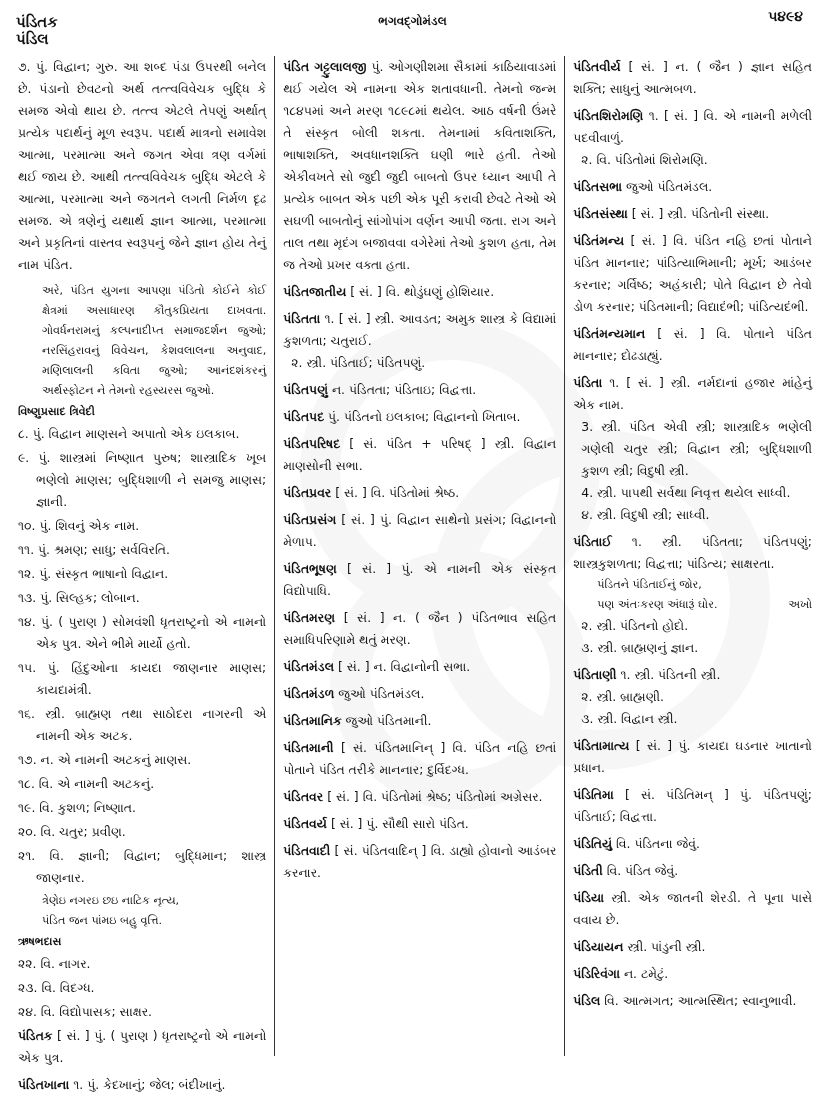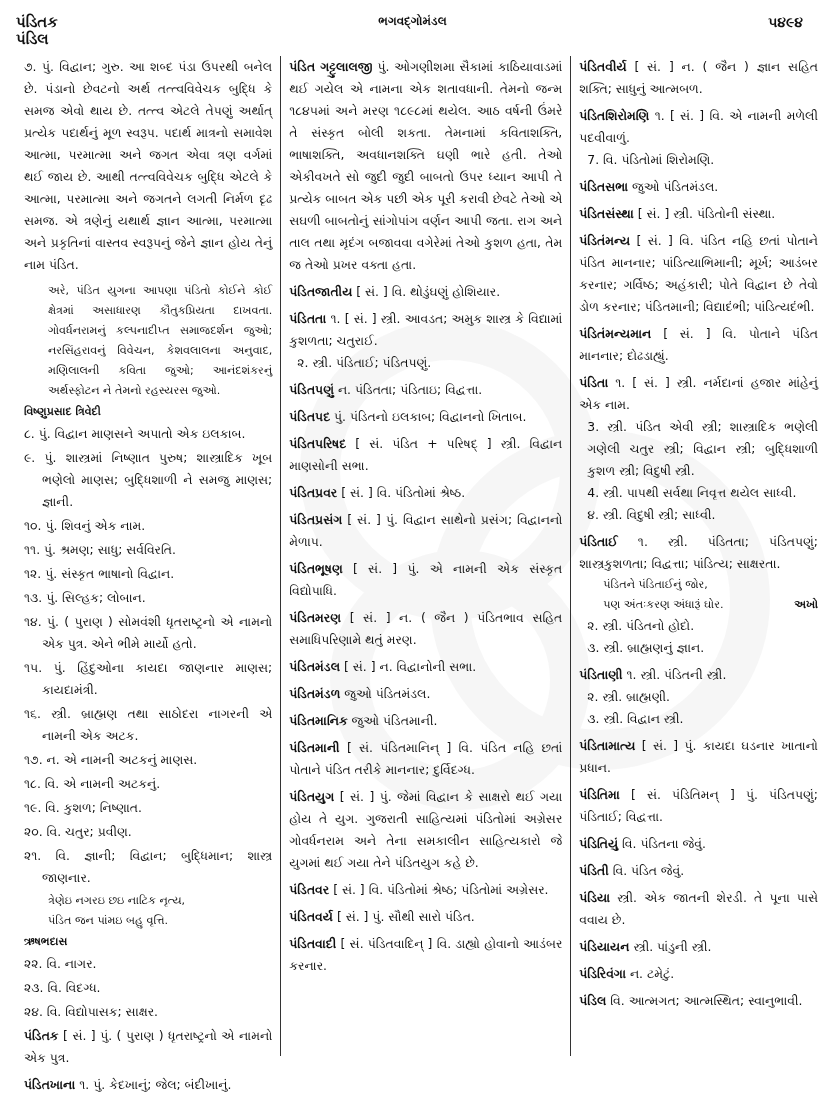--- a/index.html
+++ b/index.html
@@ -9,23 +9,23 @@
   }
   .watermark {
     position: absolute; left: 300px; top: 300px; width: 520px; height: 520px;
     pointer-events: none; opacity: 0.07;
   }
   .header {
     position: absolute; left: 0; top: 0; width: 825px; height: 40px;
   }
   .hdr-left { position: absolute; left: 16px; top: 14px; font-size: 15px; font-weight: bold; line-height: 17px; }
   .hdr-center { position: absolute; left: 0; right: 0; top: 14px; text-align: center; font-size: 12px; font-weight: bold; }
-  .hdr-right { position: absolute; right: 22px; top: 14px; font-size: 14px; font-weight: bold; text-align: center; }
+  .hdr-right { position: absolute; right: 22px; top: 8px; font-size: 14px; font-weight: bold; text-align: center; }
   .columns {
-    position: absolute; left: 16px; top: 56px; width: 810px; height: 1040px;
+    position: absolute; left: 10px; top: 56px; width: 810px; height: 1040px;
     display: flex;
   }
   .col {
     box-sizing: border-box; padding: 0 8px; font-size: 12.4px; line-height: 22px;
     text-align: justify; overflow: hidden;
   }
   .col-1 { width: 276px; }
   .col-2 { width: 304px; border-left: 1.5px solid #333; border-right: 1.5px solid #333; height: 1000px; }
   .col-3 { width: 266px; }
   .entry { margin-bottom: 5px; }
@@ -102,41 +102,40 @@
     <div class="entry"><span class="hw">પંડિતપદ</span><span> પું. પંડિતનો ઇલકાબ; વિદ્વાનનો ખિતાબ.</span></div>
     <div class="entry"><span class="hw">પંડિતપરિષદ</span><span> [ સં. પંડિત + પરિષદ્ ] સ્ત્રી. વિદ્વાન માણસોની સભા.</span></div>
     <div class="entry"><span class="hw">પંડિતપ્રવર</span><span> [ સં. ] વિ. પંડિતોમાં શ્રેષ્ઠ.</span></div>
     <div class="entry"><span class="hw">પંડિતપ્રસંગ</span><span> [ સં. ] પું. વિદ્વાન સાથેનો પ્રસંગ; વિદ્વાનનો મેળાપ.</span></div>
     <div class="entry"><span class="hw">પંડિતભૂષણ</span><span> [ સં. ] પું. એ નામની એક સંસ્કૃત વિદ્યોપાધિ.</span></div>
     <div class="entry"><span class="hw">પંડિતમરણ</span><span> [ સં. ] ન. ( જૈન ) પંડિતભાવ સહિત સમાધિપરિણામે થતું મરણ.</span></div>
     <div class="entry"><span class="hw">પંડિતમંડલ</span><span> [ સં. ] ન. વિદ્વાનોની સભા.</span></div>
     <div class="entry"><span class="hw">પંડિતમંડળ</span><span> જુઓ પંડિતમંડલ.</span></div>
     <div class="entry"><span class="hw">પંડિતમાનિક</span><span> જુઓ પંડિતમાની.</span></div>
     <div class="entry"><span class="hw">પંડિતમાની</span><span> [ સં. પંડિતમાનિન્ ] વિ. પંડિત નહિ છતાં પોતાને પંડિત તરીકે માનનાર; દુર્વિદગ્ધ.</span></div>
-    <div class="entry"><span class="hw">પંડિતયુગ</span><span> [ સં. ] પું. જેમાં વિદ્વાન કે સાક્ષરો થઈ ગયા હોય તે યુગ. ગુજરાતી સાહિત્યમાં પંડિતોમાં અગ્રેસર ગોવર્ધનરામ અને તેના સમકાલીન સાહિત્યકારો જે યુગમાં થઈ ગયા તેને પંડિતયુગ કહે છે.</span></div>
     <div class="entry"><span class="hw">પંડિતવર</span><span> [ સં. ] વિ. પંડિતોમાં શ્રેષ્ઠ; પંડિતોમાં અગ્રેસર.</span></div>
     <div class="entry"><span class="hw">પંડિતવર્ય</span><span> [ સં. ] પું. સૌથી સારો પંડિત.</span></div>
     <div class="entry"><span class="hw">પંડિતવાદી</span><span> [ સં. પંડિતવાદિન્ ] વિ. ડાહ્યો હોવાનો આડંબર કરનાર.</span></div>
   </div>
 
   <div class="col col-3">
     <div class="entry"><span class="hw">પંડિતવીર્ય</span><span> [ સં. ] ન. ( જૈન ) જ્ઞાન સહિત શક્તિ; સાધુનું આત્મબળ.</span></div>
     <div class="entry"><span class="hw">પંડિતશિરોમણિ</span><span> ૧. [ સં. ] વિ. એ નામની મળેલી પદવીવાળું.</span>
-      <div class="sense">7. વિ. પંડિતોમાં શિરોમણિ.</div></div>
+      <div class="sense">૨. વિ. પંડિતોમાં શિરોમણિ.</div></div>
     <div class="entry"><span class="hw">પંડિતસભા</span><span> જુઓ પંડિતમંડલ.</span></div>
     <div class="entry"><span class="hw">પંડિતસંસ્થા</span><span> [ સં. ] સ્ત્રી. પંડિતોની સંસ્થા.</span></div>
     <div class="entry"><span class="hw">પંડિતંમન્ય</span><span> [ સં. ] વિ. પંડિત નહિ છતાં પોતાને પંડિત માનનાર; પાંડિત્યાભિમાની; મૂર્ખ; આડંબર કરનાર; ગર્વિષ્ઠ; અહંકારી; પોતે વિદ્વાન છે તેવો ડોળ કરનાર; પંડિતમાની; વિદ્યાદંભી; પાંડિત્યદંભી.</span></div>
     <div class="entry"><span class="hw">પંડિતંમન્યમાન</span><span> [ સં. ] વિ. પોતાને પંડિત માનનાર; દોઢડાહ્યું.</span></div>
     <div class="entry"><span class="hw">પંડિતા</span><span> ૧. [ સં. ] સ્ત્રી. નર્મદાનાં હજાર માંહેનું એક નામ.</span>
       <div class="sense">3. સ્ત્રી. પંડિત એવી સ્ત્રી; શાસ્ત્રાદિક ભણેલી ગણેલી ચતુર સ્ત્રી; વિદ્વાન સ્ત્રી; બુદ્ધિશાળી કુશળ સ્ત્રી; વિદુષી સ્ત્રી.</div>
       <div class="sense">4. સ્ત્રી. પાપથી સર્વથા નિવૃત્ત થયેલ સાધ્વી.</div>
       <div class="sense">૪. સ્ત્રી. વિદુષી સ્ત્રી; સાધ્વી.</div></div>
     <div class="entry"><span class="hw">પંડિતાઈ</span><span> ૧. સ્ત્રી. પંડિતતા; પંડિતપણું; શાસ્ત્રકુશળતા; વિદ્વત્તા; પાંડિત્ય; સાક્ષરતા.</span>
       <div class="quote">પંડિતને પંડિતાઈનું જોર,</div>
-      <div class="quote"><span>પણ અંતઃકરણ અંધારૂં ઘોર.</span><span style="float:right;font-weight:bold;">અખો</span></div>
+      <div class="quote"><span>પણ અંતઃકરણ અંધારૂં ઘોર.</span><span style="float:right;font-weight:normal;">અખો</span></div>
       <div class="sense">૨. સ્ત્રી. પંડિતનો હોદો.</div>
       <div class="sense">૩. સ્ત્રી. બ્રાહ્મણનું જ્ઞાન.</div></div>
     <div class="entry"><span class="hw">પંડિતાણી</span><span> ૧. સ્ત્રી. પંડિતની સ્ત્રી.</span>
       <div class="sense">૨. સ્ત્રી. બ્રાહ્મણી.</div>
       <div class="sense">૩. સ્ત્રી. વિદ્વાન સ્ત્રી.</div></div>
     <div class="entry"><span class="hw">પંડિતામાત્ય</span><span> [ સં. ] પું. કાયદા ઘડનાર ખાતાનો પ્રધાન.</span></div>
     <div class="entry"><span class="hw">પંડિતિમા</span><span> [ સં. પંડિતિમન્ ] પું. પંડિતપણું; પંડિતાઈ; વિદ્વત્તા.</span></div>
     <div class="entry"><span class="hw">પંડિતિયું</span><span> વિ. પંડિતના જેવું.</span></div>
     <div class="entry"><span class="hw">પંડિતી</span><span> વિ. પંડિત જેવું.</span></div>
     <div class="entry"><span class="hw">પંડિયા</span><span> સ્ત્રી. એક જાતની શેરડી. તે પૂના પાસે વવાય છે.</span></div>

